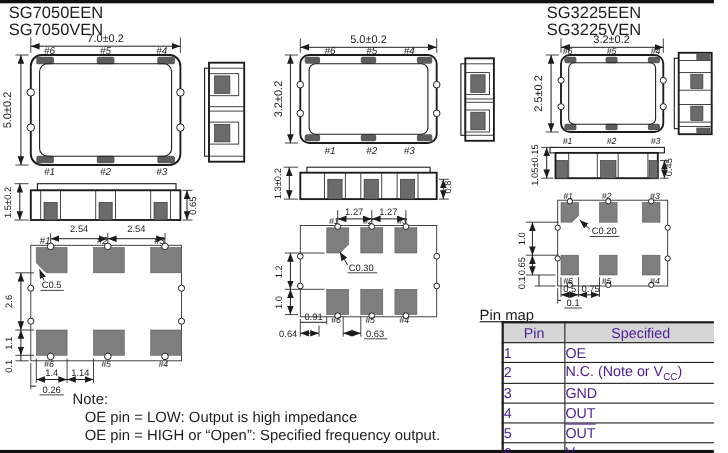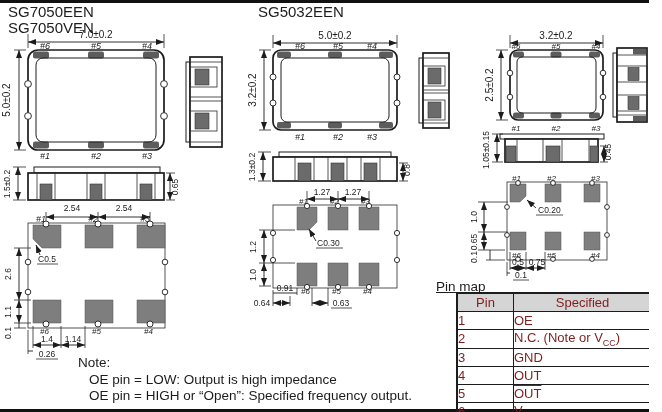--- a/index.html
+++ b/index.html
@@ -18,41 +18,44 @@
   .lt{stroke:#2a2a2a;stroke-width:0.8;fill:none;}
   .dl{stroke:#1c1c1c;stroke-width:0.9;fill:none;}
   .padl{fill:#7e7e7e;stroke:#555;stroke-width:0.5;}
   .padd{fill:#6b6b6b;stroke:#333;stroke-width:0.6;}
   .cpad{fill:#5c5c5c;}
   .ntc{fill:#fff;stroke:#1c1c1c;stroke-width:0.9;}
   .pinmap-label{position:absolute;left:436px;top:279px;font-size:13.5px;text-decoration:underline;}
   .pinmap{position:absolute;left:456px;top:292px;width:197px;}
   .pinmap table{border-collapse:collapse;width:100%;border:2px solid #1c1c1c;}
   .pinmap th,.pinmap td{border:1px solid #1c1c1c;font-size:13px;
-      padding:0;height:17px;font-weight:normal;color:#7f1d1d;}
+      padding:0;height:17px;font-weight:normal;color:#4c1d95;}
   .pinmap th{background:#d5d5d5;}
   .pinmap th:first-child,.pinmap td:first-child{width:55px;}
   .pinmap sub{font-size:9px;}
   .ovl{text-decoration:overline;}
-  .note{position:absolute;left:78px;top:355px;font-size:13.5px;line-height:16.5px;}
+  .note{position:absolute;left:66px;top:355px;font-size:13.5px;line-height:16.5px;}
   .note .nl{padding-left:11px;white-space:nowrap;}
 </style>
 </head>
 <body>
 
 <div id="stage">
   <div class="edgebar" style="top:0"></div>
   <div class="edgebar" style="top:409px"></div>
 
   <div class="titles" style="left:8px;top:4px">
     <div>SG7050EEN</div>
     <div>SG7050VEN</div>
   </div>
   <div class="titles" style="left:258px;top:4px">
-    <div>SG5032EEN</div>
+  </div>
+  <div class="titles" style="left:497px;top:4px">
+    <div>SG3225EEN</div>
+    <div>SG3225VEN</div>
   </div>
 
   <svg width="662" height="412" viewBox="0 0 662 412">
     <defs>
       <marker id="ar" orient="auto-start-reverse" markerWidth="9" markerHeight="7" refX="8" refY="3" markerUnits="userSpaceOnUse">
         <path d="M0,0 L8,3 L0,6 z" fill="#1c1c1c"></path>
       </marker>
     </defs>
 
     <g>

